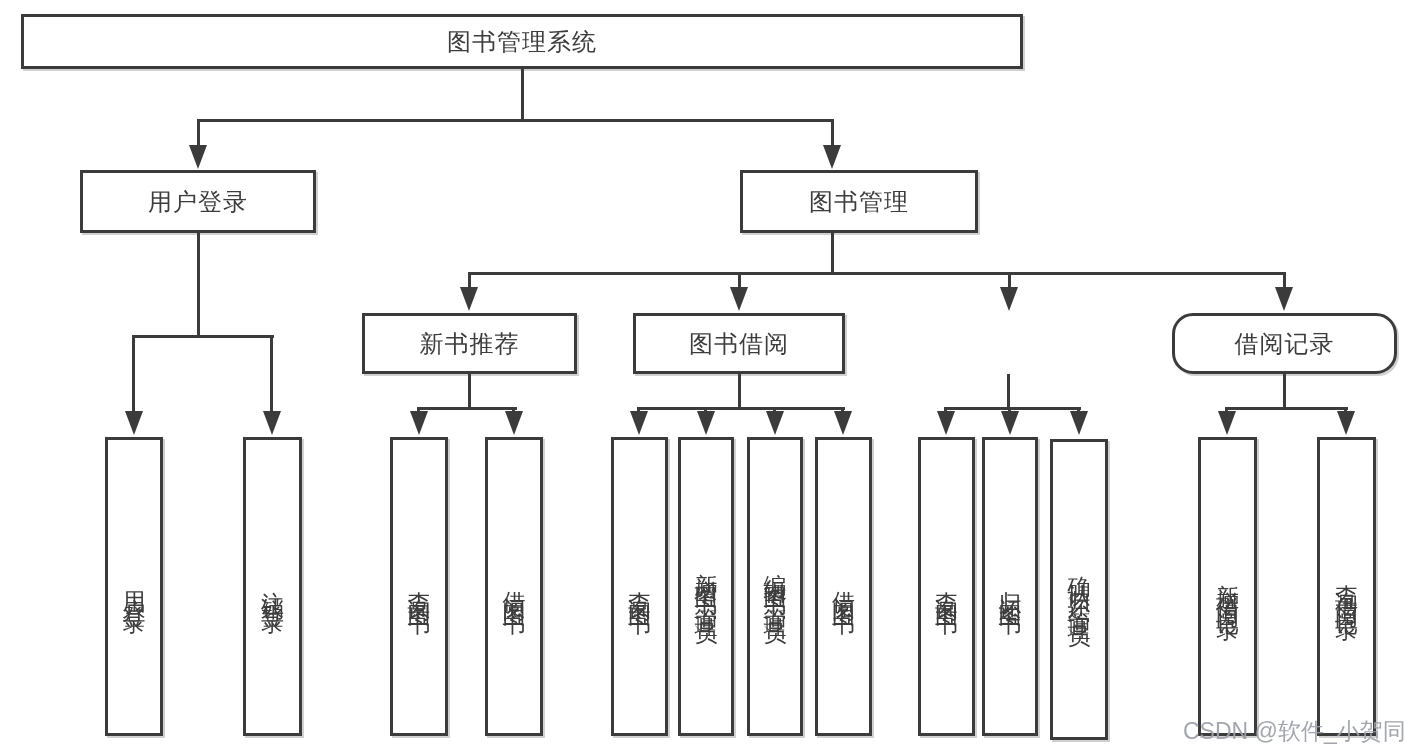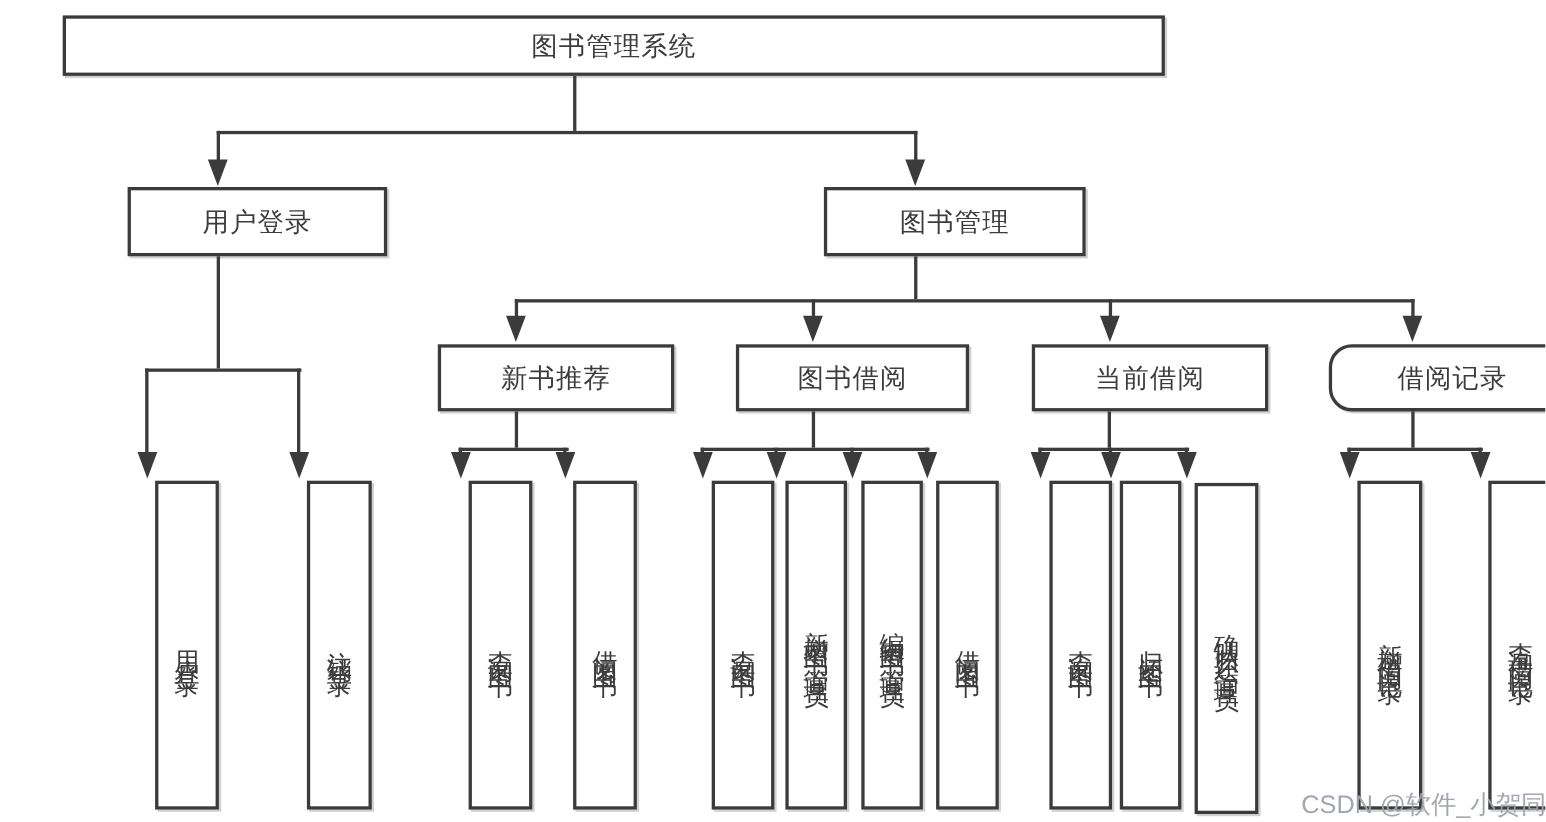--- a/index.html
+++ b/index.html
@@ -4,21 +4,21 @@
 <style>
   html,body{margin:0;padding:0;background:#ffffff;}
   .canvas{
     position:relative;width:1405px;height:747px;background:#ffffff;overflow:hidden;
     font-family:"Liberation Sans","DejaVu Sans",sans-serif;color:#3c3c3c;
   }
   .node{
     position:absolute;box-sizing:border-box;background:#ffffff;
     border:3px solid #3b3b3b;box-shadow:2px 2px 0 rgba(90,90,90,0.28);
     display:flex;align-items:center;justify-content:center;
-    font-size:24px;letter-spacing:1px;color:#3c3c3c;text-align:right;margin-left:36px;
+    font-size:24px;letter-spacing:1px;color:#3c3c3c;text-align:right;
   }
   .vnode{
     writing-mode:vertical-rl;font-size:23px;letter-spacing:7px;line-height:1;
   }
   .vline{position:absolute;width:3px;background:#3b3b3b;}
   .hline{position:absolute;height:3px;background:#3b3b3b;}
   .arrow{
     position:absolute;width:0;height:0;
     border-left:9px solid transparent;border-right:9px solid transparent;
     border-top:24px solid #3b3b3b;
@@ -36,21 +36,21 @@
   <div class="node" style="left:21px;top:14px;width:1002px;height:55px;">图书管理系统</div>
 
   <div class="vline" style="left:521px;top:69px;height:50px;"></div>
   <div class="hline" style="left:197px;top:119px;width:637px;"></div>
   <div class="vline" style="left:197px;top:119px;height:28px;"></div>
   <div class="arrow" style="left:189px;top:145px;"></div>
   <div class="vline" style="left:831px;top:119px;height:28px;"></div>
   <div class="arrow" style="left:823px;top:145px;"></div>
 
   <div class="node" style="left:80px;top:170px;width:236px;height:63px;">用户登录</div>
-  <div class="node" style="left:713px;top:170px;width:238px;height:63px;font-family:Liberation Serif, serif;">图书管理</div>
+  <div class="node" style="left:740px;top:170px;width:238px;height:63px;font-family:Liberation Serif, serif;">图书管理</div>
 
   <div class="vline" style="left:197px;top:233px;height:102px;"></div>
   <div class="hline" style="left:132px;top:335px;width:142px;"></div>
   <div class="vline" style="left:132px;top:335px;height:78px;"></div>
   <div class="arrow" style="left:125px;top:411px;"></div>
   <div class="vline" style="left:270px;top:335px;height:78px;"></div>
   <div class="arrow" style="left:263px;top:411px;"></div>
 
   <div class="vline" style="left:831px;top:233px;height:39px;"></div>
   <div class="hline" style="left:468px;top:272px;width:818px;"></div>
@@ -58,21 +58,20 @@
   <div class="arrow" style="left:460px;top:287px;"></div>
   <div class="vline" style="left:738px;top:272px;height:17px;"></div>
   <div class="arrow" style="left:730px;top:287px;"></div>
   <div class="vline" style="left:1008px;top:272px;height:17px;"></div>
   <div class="arrow" style="left:1000px;top:287px;"></div>
   <div class="vline" style="left:1283px;top:272px;height:17px;"></div>
   <div class="arrow" style="left:1275px;top:287px;"></div>
 
   <div class="node" style="left:362px;top:313px;width:215px;height:61px;font-family:Liberation Mono, monospace;">新书推荐</div>
   <div class="node" style="left:633px;top:313px;width:212px;height:61px;">图书借阅</div>
-  <div class="node" style="left:902px;top:313px;width:215px;height:61px;">当前借阅</div>
   <div class="node" style="left:1172px;top:313px;width:225px;height:61px;border-radius:21px;">借阅记录</div>
 
   <div class="vline" style="left:468px;top:374px;height:33px;"></div>
   <div class="hline" style="left:417px;top:407px;width:100px;"></div>
   <div class="vline" style="left:417px;top:407px;height:8px;"></div>
   <div class="arrow" style="left:410px;top:411px;"></div>
   <div class="vline" style="left:512px;top:407px;height:8px;"></div>
   <div class="arrow" style="left:505px;top:411px;"></div>
 
   <div class="vline" style="left:738px;top:374px;height:33px;"></div>

